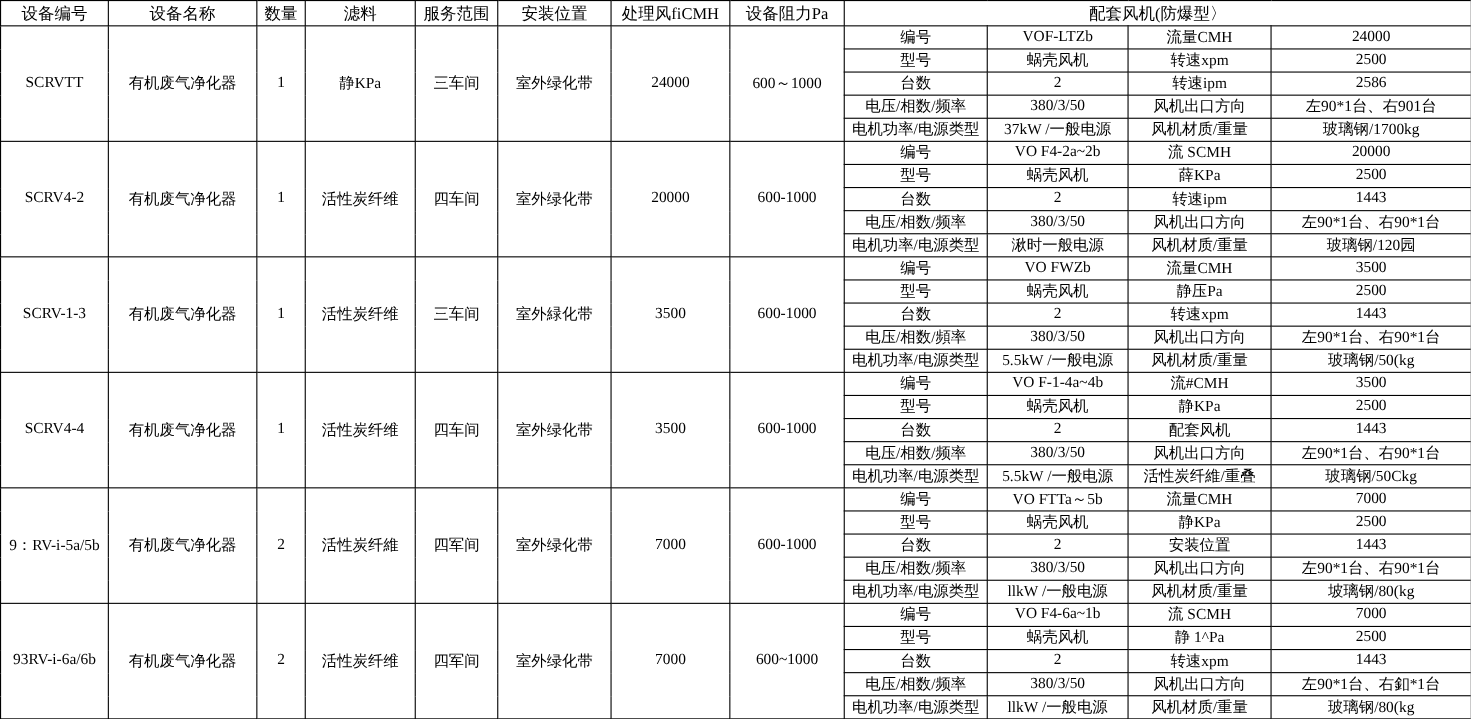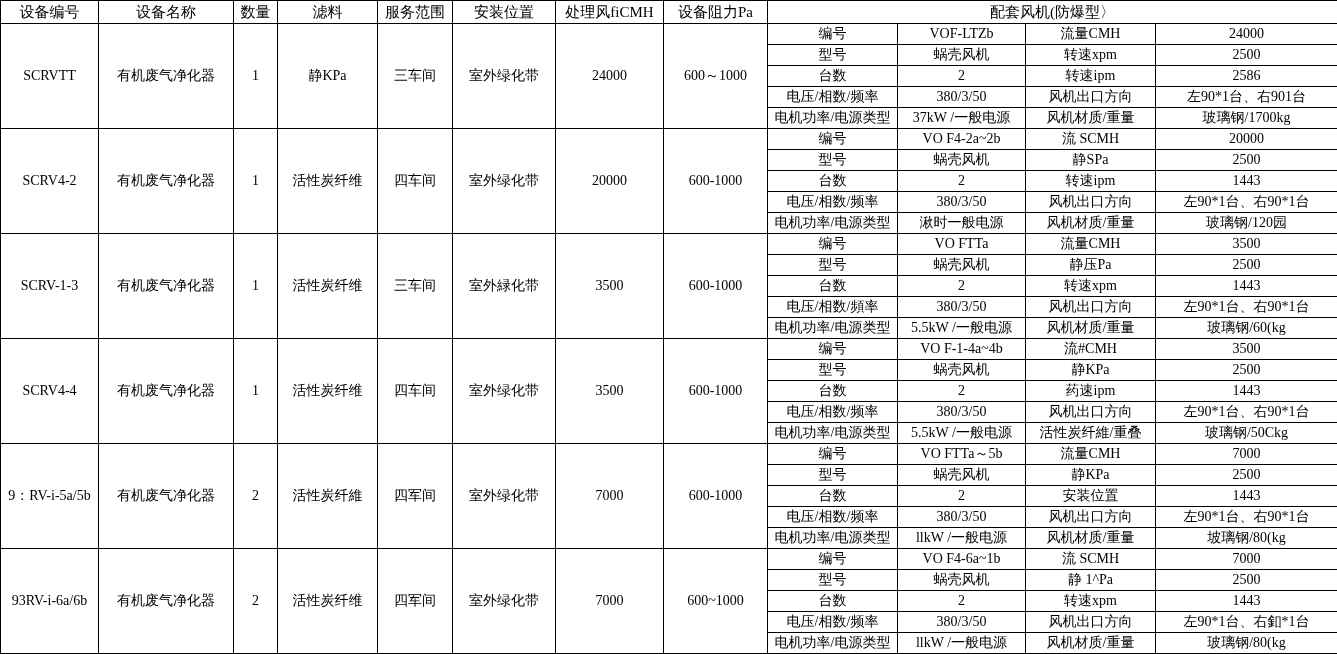--- a/index.html
+++ b/index.html
@@ -106,21 +106,21 @@
           <td rowspan="5">20000</td>
           <td rowspan="5">600-1000</td>
           <td>编号</td>
           <td>VO F4-2a~2b</td>
           <td>流  SCMH</td>
           <td>20000</td>
         </tr>
         <tr>
           <td>型号</td>
           <td>蜗壳风机</td>
-          <td>静SPa</td>
+          <td>薛KPa</td>
           <td>2500</td>
         </tr>
         <tr>
           <td>台数</td>
           <td>2</td>
           <td>转速ipm</td>
           <td>1443</td>
         </tr>
         <tr>
           <td>电压/相数/频率</td>
@@ -137,21 +137,21 @@
         <tr>
           <td rowspan="5">SCRV-1-3</td>
           <td rowspan="5">有机废气净化器</td>
           <td rowspan="5">1</td>
           <td rowspan="5">活性炭纤维</td>
           <td rowspan="5">三车间</td>
           <td rowspan="5">室外緑化带</td>
           <td rowspan="5">3500</td>
           <td rowspan="5">600-1000</td>
           <td>编号</td>
-          <td>VO FTTa</td>
+          <td>VO FWZb</td>
           <td>流量CMH</td>
           <td>3500</td>
         </tr>
         <tr>
           <td>型号</td>
           <td>蜗壳风机</td>
           <td>静压Pa</td>
           <td>2500</td>
         </tr>
         <tr>
@@ -163,21 +163,21 @@
         <tr>
           <td>电压/相数/頻率</td>
           <td>380/3/50</td>
           <td>风机出口方向</td>
           <td>左90*1台、右90*1台</td>
         </tr>
         <tr>
           <td>电机功率/电源类型</td>
           <td>5.5kW /一般电源</td>
           <td>风机材质/重量</td>
-          <td>玻璃钢/60(kg</td>
+          <td>玻璃钢/50(kg</td>
         </tr>
         <tr>
           <td rowspan="5">SCRV4-4</td>
           <td rowspan="5">有机废气净化器</td>
           <td rowspan="5">1</td>
           <td rowspan="5">活性炭纤维</td>
           <td rowspan="5">四车间</td>
           <td rowspan="5">室外绿化带</td>
           <td rowspan="5">3500</td>
           <td rowspan="5">600-1000</td>
@@ -188,21 +188,21 @@
         </tr>
         <tr>
           <td>型号</td>
           <td>蜗壳风机</td>
           <td>静KPa</td>
           <td>2500</td>
         </tr>
         <tr>
           <td>台数</td>
           <td>2</td>
-          <td>药速ipm</td>
+          <td>配套风机</td>
           <td>1443</td>
         </tr>
         <tr>
           <td>电压/相数/频率</td>
           <td>380/3/50</td>
           <td>风机出口方向</td>
           <td>左90*1台、右90*1台</td>
         </tr>
         <tr>
           <td>电机功率/电源类型</td>

